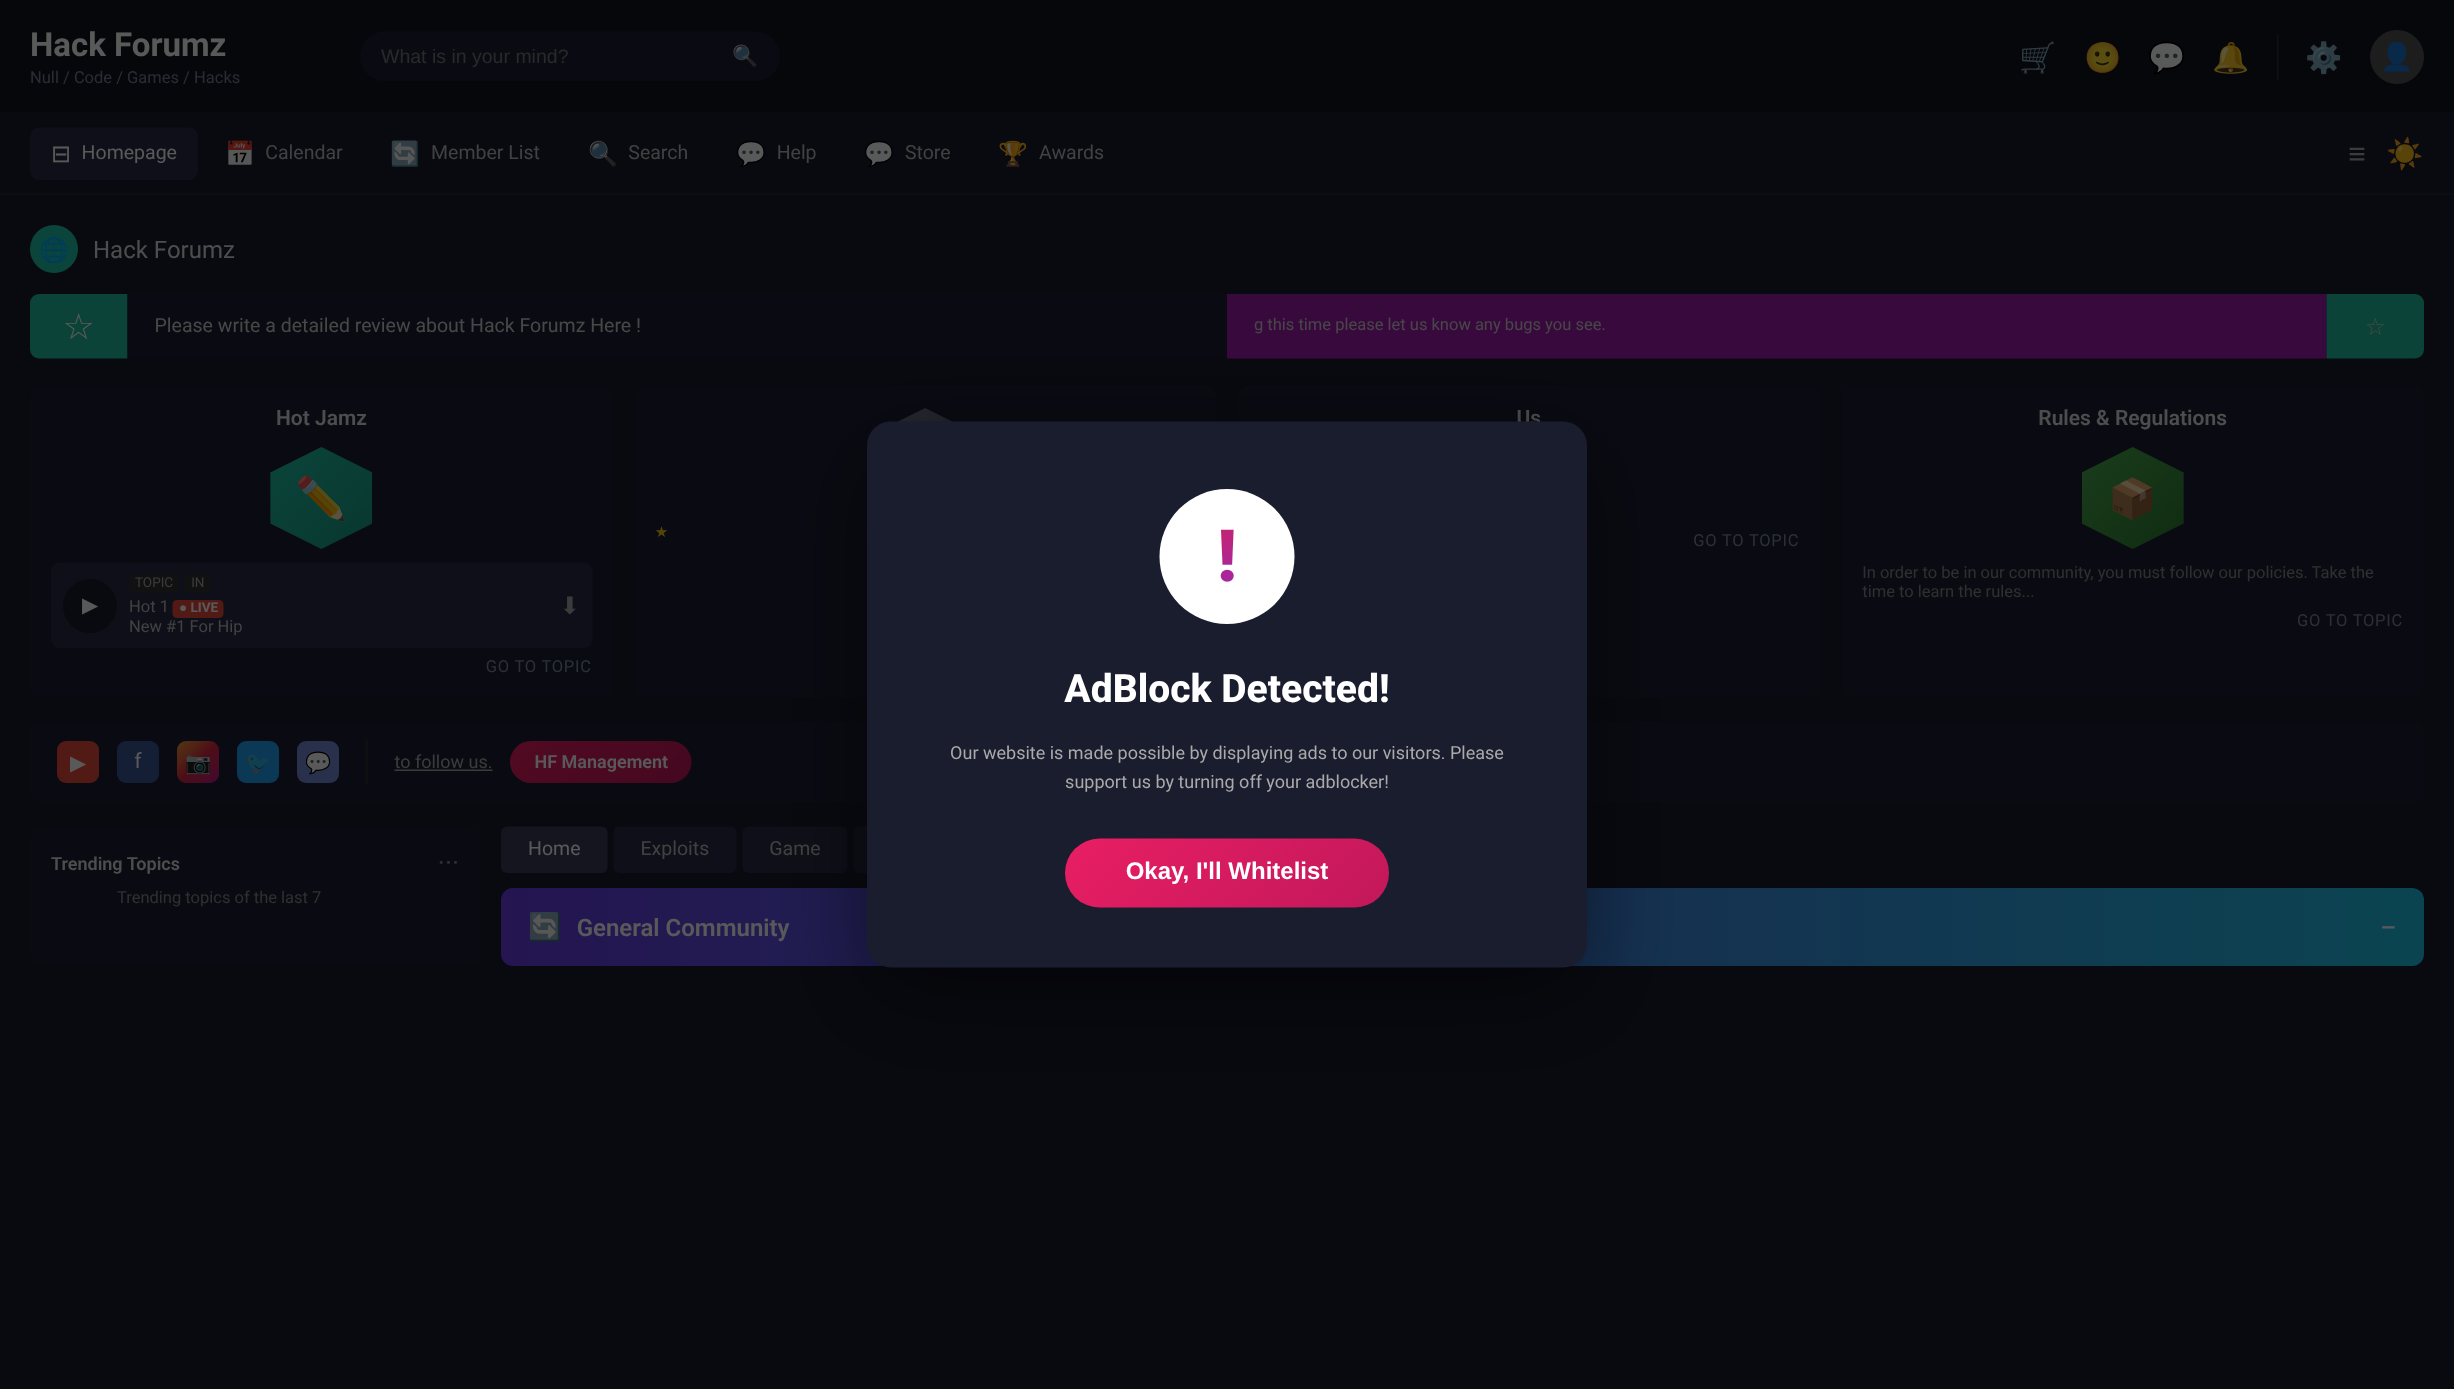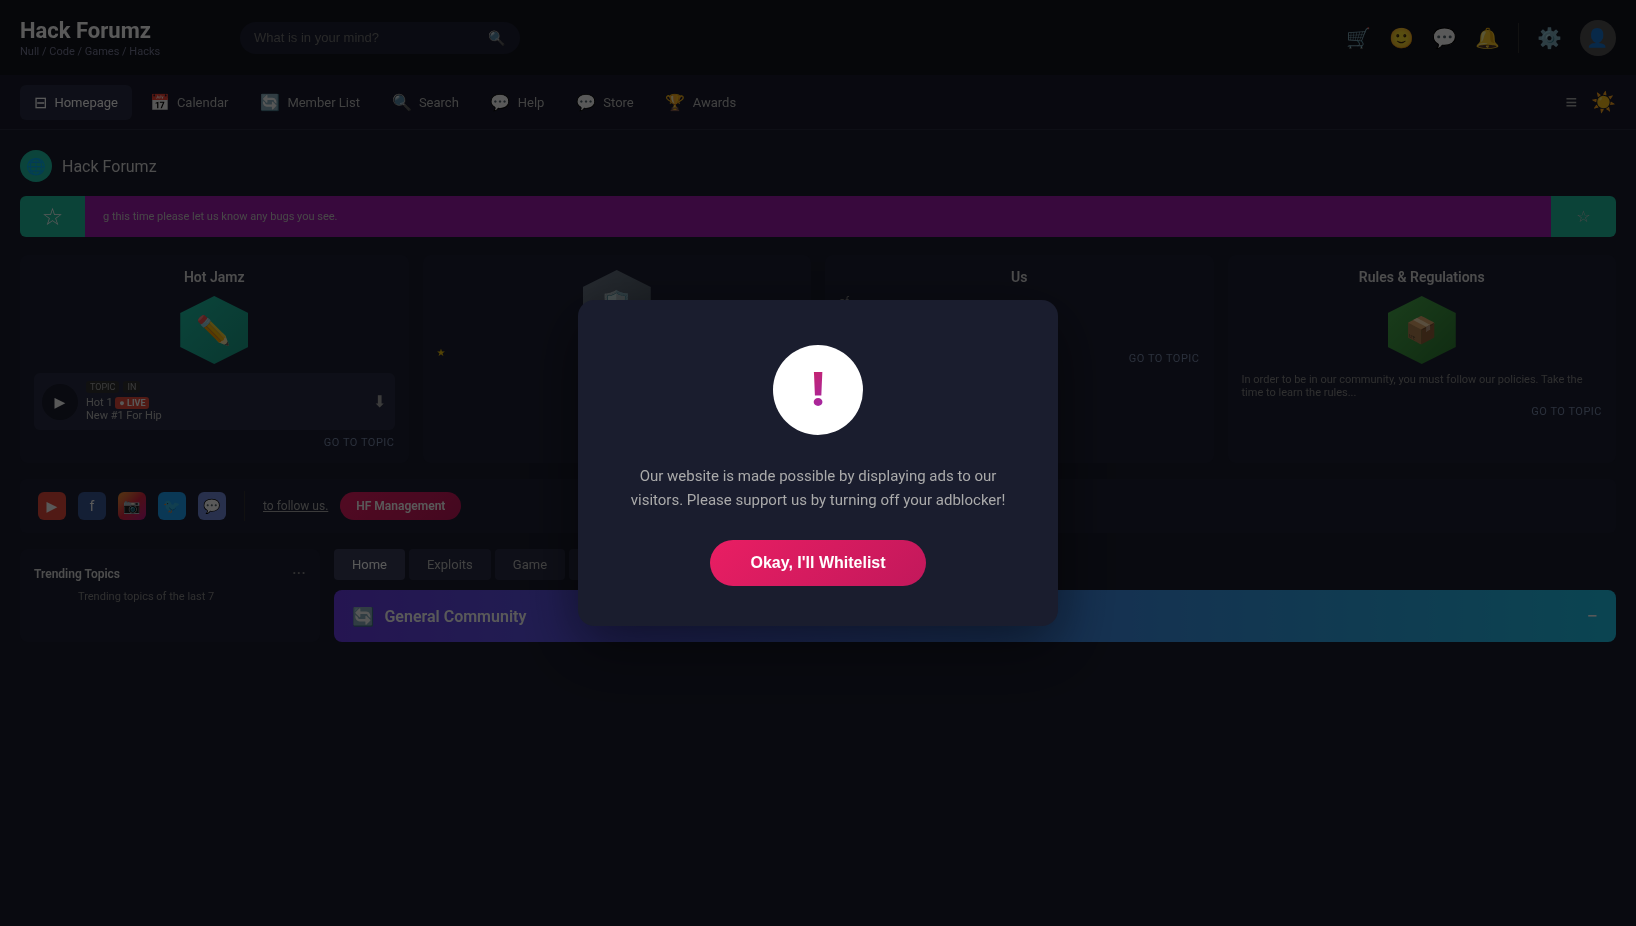--- a/index.html
+++ b/index.html
@@ -434,21 +434,21 @@
       background-clip: text;
       line-height: 1;
     }
     .modal-title {
       font-size: 26px;
       font-weight: 800;
       color: #fff;
       margin-bottom: 18px;
     }
     .modal-desc {
-      font-size: 15px;
+      font-size: 12px;
       color: #aaa;
       line-height: 1.6;
       margin-bottom: 28px;
     }
     .whitelist-btn {
       background: linear-gradient(135deg, #e91e63, #c2185b);
       color: #fff;
       font-size: 16px;
       font-weight: 700;
       padding: 14px 40px;
@@ -521,20 +521,23 @@
 <div class="page-body">
 
   <div class="hf-header-row">
     <div class="globe-icon">🌐</div>
     <span class="hf-title">Hack Forumz</span>
   </div>
 
   <div class="banner-row">
     <div class="banner-star-left">
       <span class="star">☆</span>
+    </div>
+    <div class="banner-text">
+      <span>Please write a detailed review about Hack Forumz Here !</span>
     </div>
     <div class="banner-text-right">
       <span>g this time please let us know any bugs you see.</span>
     </div>
     <div class="banner-star-right">
       <span class="star">☆</span>
     </div>
   </div>
 
   <div class="content-grid">
@@ -630,16 +633,17 @@
       </div>
     </div>
   </div>
 </div>
 
 <div class="overlay">
   <div class="modal">
     <div class="modal-icon-circle">
       <span class="exclamation">!</span>
     </div>
+    <div class="modal-title">AdBlock Detected!</div>
     <div class="modal-desc">Our website is made possible by displaying ads to our visitors. Please support us by turning off your adblocker!</div>
     <button class="whitelist-btn">Okay, I'll Whitelist</button>
   </div>
 </div>
 
 </body></html>

